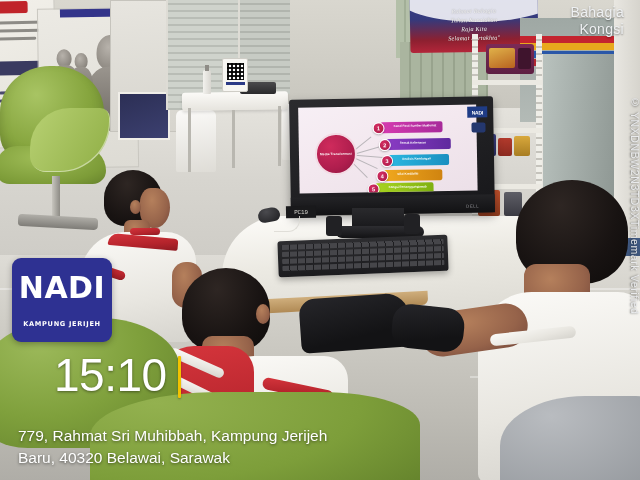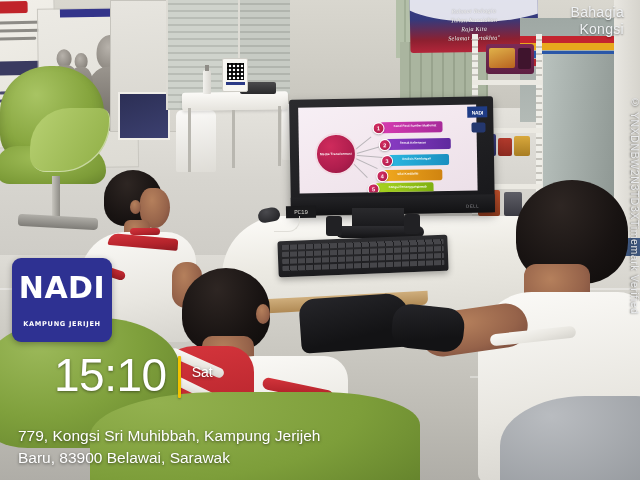--- a/index.html
+++ b/index.html
@@ -671,23 +671,22 @@
   <div class="nadi">
     <div class="nadi-main">NADI</div>
     <div class="nadi-sub">KAMPUNG JERIJEH</div>
   </div>
 
   <div class="stamp">
     <div class="stamp-row">
       <div class="time">15:10</div>
       <div class="divider"></div>
       <div class="dt">
-        <div class="dow">Sat</div>
       </div>
     </div>
   </div>
 
   <div class="addr">
-    <span>779, Kongsi Sri Muhibbah, Kampung Jerijeh</span>
-    <span class="l2">Baru, 83900 Belawai, Sarawak</span>
+    <span>779, Rahmat Sri Muhibbah, Kampung Jerijeh</span>
+    <span class="l2">Baru, 40320 Belawai, Sarawak</span>
   </div>
 
 </div>
 
 </body></html>

